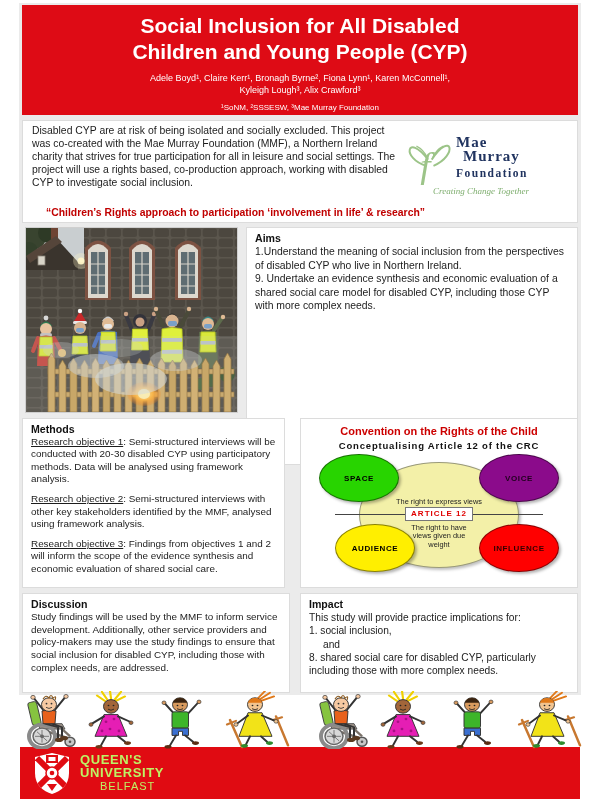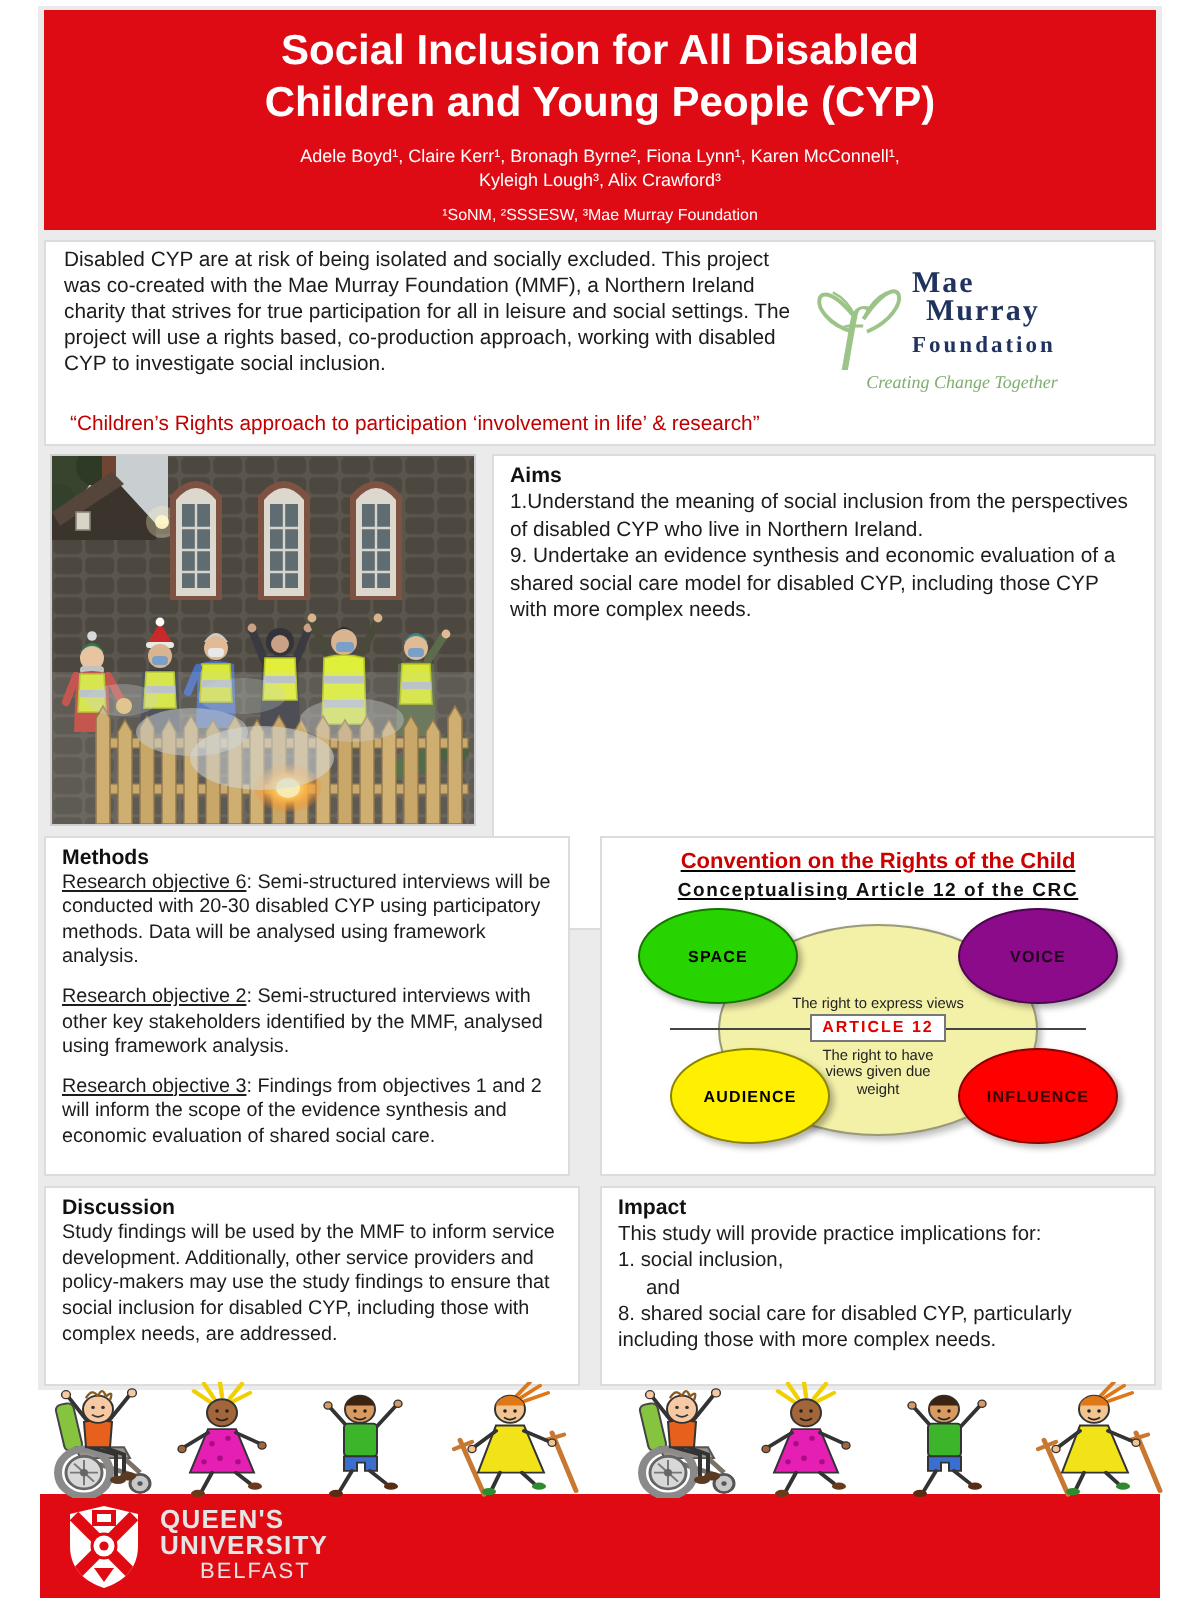--- a/index.html
+++ b/index.html
@@ -10,21 +10,21 @@
   
   .header { position:absolute; left:22px; top:5px; width:556px; height:110px; background:#de0b15; color:#fff; text-align:center; }
   .title { font-size:21px; font-weight:bold; line-height:26px; margin-top:8px; }
   .authors { font-size:9px; line-height:12px; margin-top:7px; }
   .affiliations { font-size:8px; margin-top:7px; }
 
   
   .bg-box { position:absolute; left:22px; top:120px; width:556px; height:103px; background:#fff; border:1px solid #dcdcdc; }
   .bg-textcol { position:absolute; left:9px; top:3px; width:372px; font-size:10.4px; line-height:13px; color:#1c1c1c; }
   .box-heading { font-weight:bold; font-size:10.6px; color:#111; }
-  .bg-quote { position:absolute; left:12px; bottom:4px; width:540px; color:#c00000; font-weight:normal; font-size:10.4px;margin-top:12px; }
+  .bg-quote { position:absolute; left:23px; bottom:4px; width:540px; color:#c00000; font-weight:bold; font-size:10.4px;margin-top:12px; }
 
   
   .logo-box { position:absolute; right:14px; top:6px; width:160px; height:80px; background:#fff; }
   .logo-row { display:flex; align-items:flex-start; }
   .logo-names { margin-left:1px; margin-top:8px; color:#20335f; font-family:"Liberation Serif", serif; font-weight:bold; }
   .mmf-l1 { font-size:15px; line-height:14px; letter-spacing:1px; }
   .mmf-l2 { font-size:15px; line-height:15px; letter-spacing:1px; margin-left:7px; }
   .mmf-l3 { font-size:11.5px; line-height:14px; letter-spacing:1.5px; margin-top:2px; }
   .mmf-tagline { font-family:"Liberation Serif", serif; font-style:italic; color:#7fae6f; font-size:9px; text-align:center; width:156px; margin-top:1px; }
 
@@ -34,21 +34,21 @@
 
   
   .aims-box { position:absolute; left:246px; top:227px; width:332px; height:238px; background:#fff; border:1px solid #dcdcdc; padding:4px 8px; font-size:10.4px; line-height:13.4px; color:#1c1c1c; }
 
   
   .methods-box { position:absolute; left:22px; top:418px; width:263px; height:170px; background:#fff; border:1px solid #dcdcdc; padding:4px 8px; font-size:9.9px; line-height:12.6px; color:#1c1c1c; }
   .objective { margin-bottom:7px; }
   .obj-lead { text-decoration:underline; }
 
   
-  .crc-box { position:absolute; left:300px; top:418px; width:278px; height:170px; background:#fff; border:1px solid #dcdcdc;text-decoration:underline; }
+  .crc-box { position:absolute; left:300px; top:418px; width:278px; height:170px; background:#fff; border:1px solid #dcdcdc; }
   .crc-title { color:#cc0000; font-weight:bold; font-size:11px; text-align:center; margin-top:6px; }
   .crc-subtitle { color:#111; font-weight:bold; font-size:9.5px; letter-spacing:0.8px; text-align:center; margin-top:3px; }
   .crc-canvas { position:relative; width:240px; height:118px; margin:3px auto 0; }
   .big-ellipse { position:absolute; left:40px; top:8px; width:160px; height:106px; background:#f3f0a8; border:1px solid #9a9a7a; border-radius:50%; box-shadow:2px 2px 3px rgba(0,0,0,0.25); }
   .mid-line { position:absolute; left:16px; top:60px; width:208px; height:1px; background:#444; }
   .bubble { position:absolute; width:80px; height:48px; border-radius:50%; display:flex; align-items:center; justify-content:center; font-weight:bold; font-size:8px; letter-spacing:0.6px; border:1px solid rgba(0,0,0,0.45); box-shadow:2px 2px 3px rgba(0,0,0,0.3); color:#000; }
   .b-space { left:0; top:0; background:#28d400; }
   .b-voice { right:0; top:0; background:#8b0b8b; color:#20001e; }
   .b-audience { left:16px; bottom:0; background:#ffef00; }
   .b-influence { right:0; bottom:0; background:#ff0000; color:#330000; }
@@ -60,21 +60,21 @@
   .discussion-box { position:absolute; left:22px; top:593px; width:268px; height:100px; background:#fff; border:1px solid #dcdcdc; padding:4px 8px; font-size:9.9px; line-height:12.8px; color:#1c1c1c; }
   .impact-box { position:absolute; left:300px; top:593px; width:278px; height:100px; background:#fff; border:1px solid #dcdcdc; padding:4px 8px; font-size:10.2px; line-height:13.2px; color:#1c1c1c; }
   .impact-and { padding-left:14px; }
 
   
   .kids { position:absolute; left:8px; top:691px; width:584px; height:58px; z-index:3; }
 
   
   .footer-band { position:absolute; left:20px; top:747px; width:560px; height:52px; background:#e00b12; z-index:2; }
   .qub { position:absolute; left:12px; top:4px; display:flex; align-items:center; }
-  .qub-text { color:#e5e5e5; margin-left:8px; }
+  .qub-text { color:#bef264; margin-left:8px; }
   .qub-l1 { font-size:13px; line-height:13px; font-weight:bold; letter-spacing:0.6px; }
   .qub-l2 { font-size:13px; line-height:14px; font-weight:bold; letter-spacing:0.6px; }
   .qub-l3 { font-size:11px; line-height:13px; letter-spacing:1px;padding-left:20px; }
 </style>
 </head>
 <body>
 
 <div class="poster">
   <div class="gray-panel"></div>
 
@@ -270,21 +270,21 @@
   </div>
 
   <div class="aims-box">
     <div class="box-heading">Aims</div>
     <div>1.Understand the meaning of social inclusion from the perspectives of disabled CYP who live in Northern Ireland.</div>
     <div>9. Undertake an evidence synthesis and economic evaluation of a shared social care model for disabled CYP, including those CYP with more complex needs.</div>
   </div>
 
   <div class="methods-box">
     <div class="box-heading">Methods</div>
-    <p class="objective"><span class="obj-lead">Research objective 6</span><span>: Semi-structured interviews will be conducted with 20-30 disabled CYP using participatory methods. Data will be analysed using framework analysis.</span></p>
+    <p class="objective"><span class="obj-lead">Research objective 1</span><span>: Semi-structured interviews will be conducted with 20-30 disabled CYP using participatory methods. Data will be analysed using framework analysis.</span></p>
     <p class="objective"><span class="obj-lead">Research objective 2</span><span>: Semi-structured interviews with other key stakeholders identified by the MMF, analysed using framework analysis.</span></p>
     <p class="objective"><span class="obj-lead">Research objective 3</span><span>: Findings from objectives 1 and 2 will inform the scope of the evidence synthesis and economic evaluation of shared social care.</span></p>
   </div>
 
   <div class="crc-box">
     <div class="crc-title">Convention on the Rights of the Child</div>
     <div class="crc-subtitle">Conceptualising  Article 12 of the CRC</div>
     <div class="crc-canvas">
       <div class="big-ellipse"></div>
       <div class="mid-line"></div>

